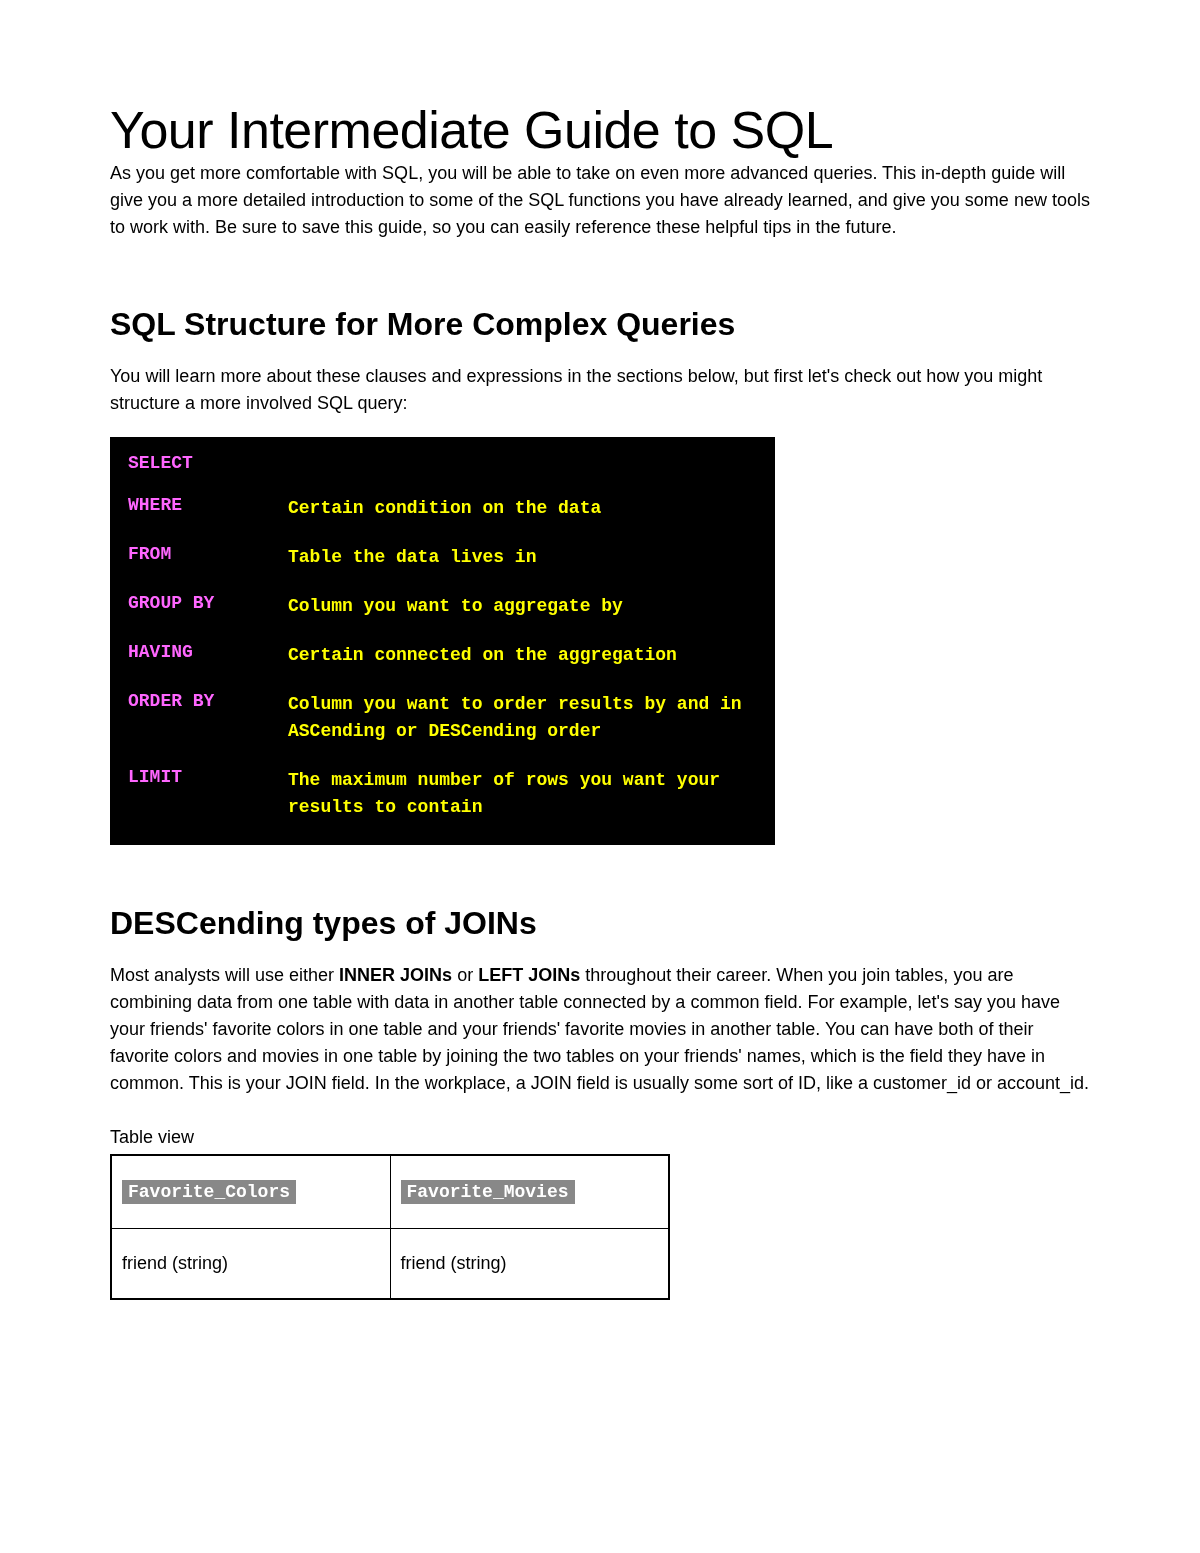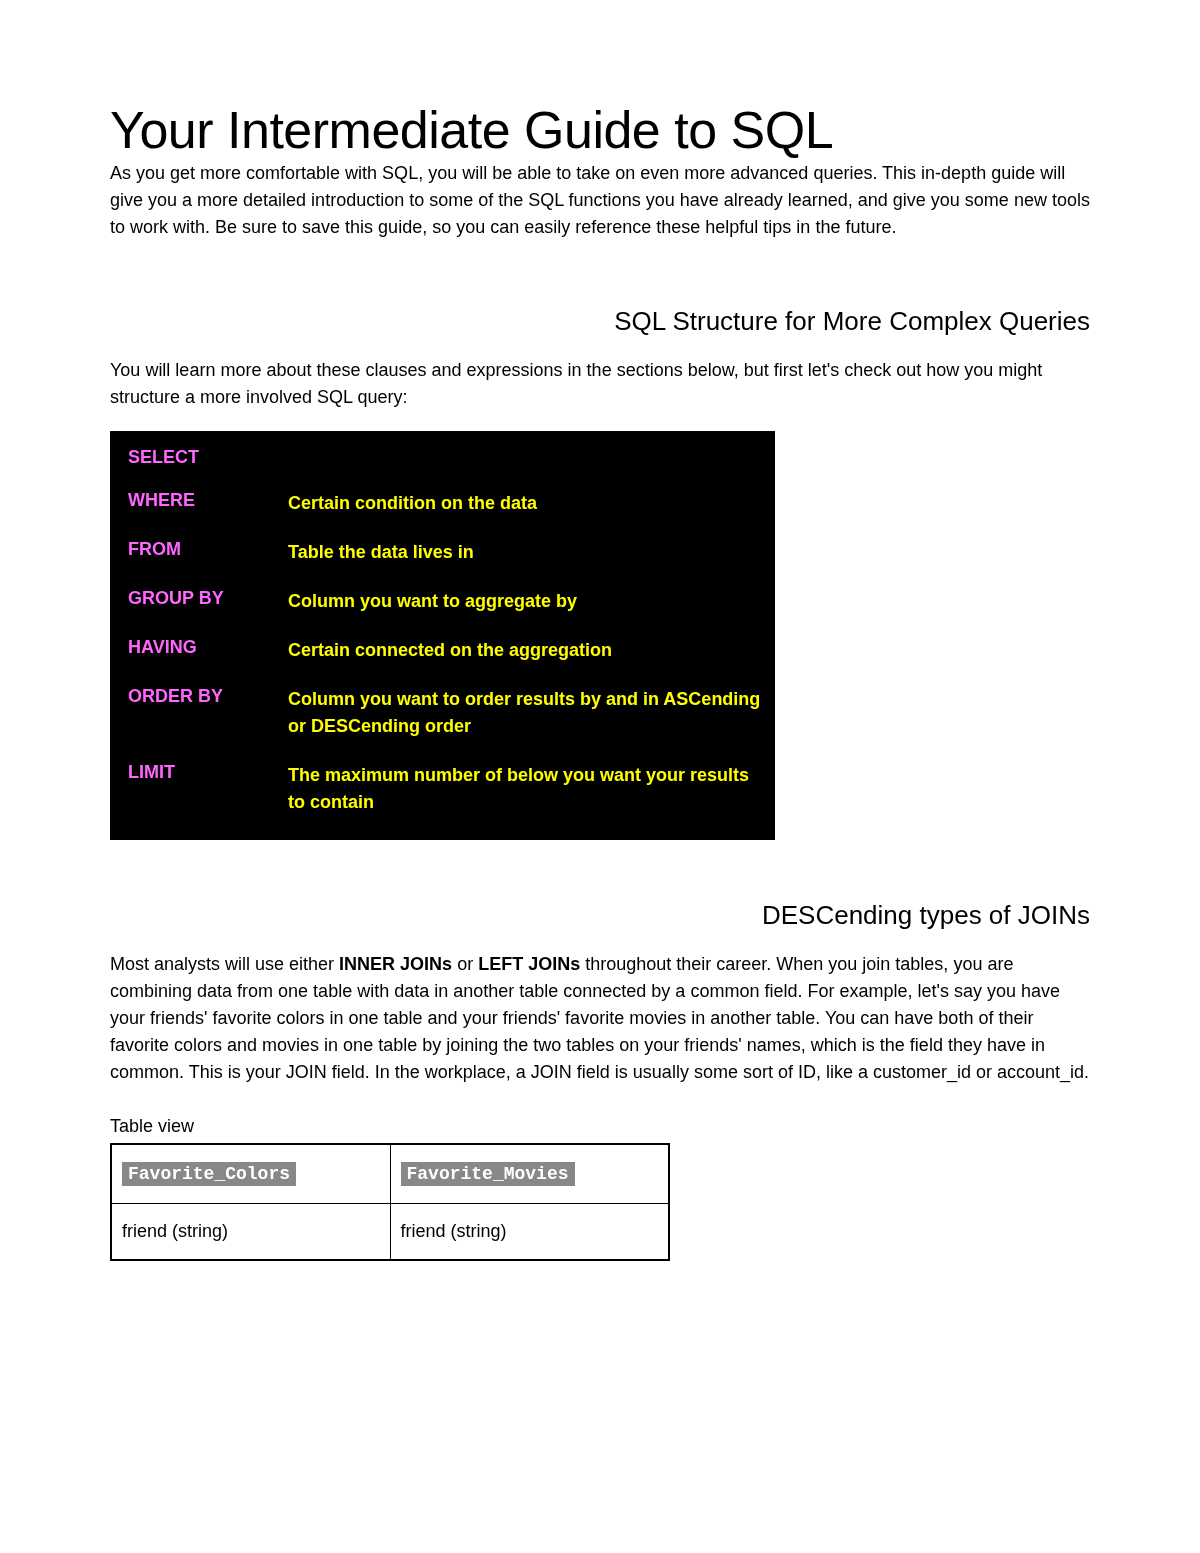--- a/index.html
+++ b/index.html
@@ -18,36 +18,35 @@
       font-size: 52px;
       font-weight: 400;
       letter-spacing: -0.5px;
     }
     .intro-text {
       font-size: 18px;
       line-height: 1.5;
       margin-bottom: 65px;
     }
     .section-heading {
-      font-size: 26px;
-      font-weight: 400;
+      font-size: 32px;
+      font-weight: 700;
       margin-bottom: 20px;
-      text-align: right;
     }
     .body-text {
       font-size: 18px;
       line-height: 1.5;
       margin-bottom: 20px;
     }
     .code-block {
       background: #000000;
       padding: 16px 12px 24px 18px;
       width: 665px;
       margin-bottom: 60px;
-      font-family: Liberation Sans, sans-serif;
+      font-family: Liberation Mono, monospace;
       font-weight: bold;
       font-size: 18px;
     }
     .code-row {
       display: flex;
       margin-bottom: 22px;
     }
     .code-row:last-child {
       margin-bottom: 0;
     }
@@ -68,21 +67,21 @@
       margin-bottom: 6px;
       margin-top: 30px;
     }
     .data-table {
       border-collapse: collapse;
       width: 560px;
       border: 2px solid #000000;
     }
     .data-table td {
       border: 1px solid #000000;
-      padding: 17px 10px;
+      padding: 24px 10px;
       font-size: 18px;
       vertical-align: middle;
     }
     .th-cell {
       padding: 8px 10px;
     }
     .table-header-badge {
       background: #888888;
       color: #ffffff;
       font-family: 'Courier New', Courier, monospace;
@@ -122,21 +121,21 @@
   <div class="code-row">
     <span class="keyword">HAVING</span>
     <span class="description">Certain connected on the aggregation</span>
   </div>
   <div class="code-row">
     <span class="keyword">ORDER BY</span>
     <span class="description">Column you want to order results by and in ASCending or DESCending order</span>
   </div>
   <div class="code-row">
     <span class="keyword">LIMIT</span>
-    <span class="description">The maximum number of below you want your results to contain</span>
+    <span class="description">The maximum number of rows you want your results to contain</span>
   </div>
 </div>
 
 <h2 class="section-heading">DESCending types of JOINs</h2>
 
 <p class="body-text">
   <span>Most analysts will use either </span><span class="bold">INNER JOINs</span><span> or </span><span class="bold">LEFT JOINs</span><span> throughout their career. When you join tables, you are combining data from one table with data in another table connected by a common field. For example, let's say you have your friends' favorite colors in one table and your friends' favorite movies in another table. You can have both of their favorite colors and movies in one table by joining the two tables on your friends' names, which is the field they have in common. This is your JOIN field. In the workplace, a JOIN field is usually some sort of ID, like a customer_id or account_id.</span>
 </p>
 
 <div class="table-caption">Table view</div>

